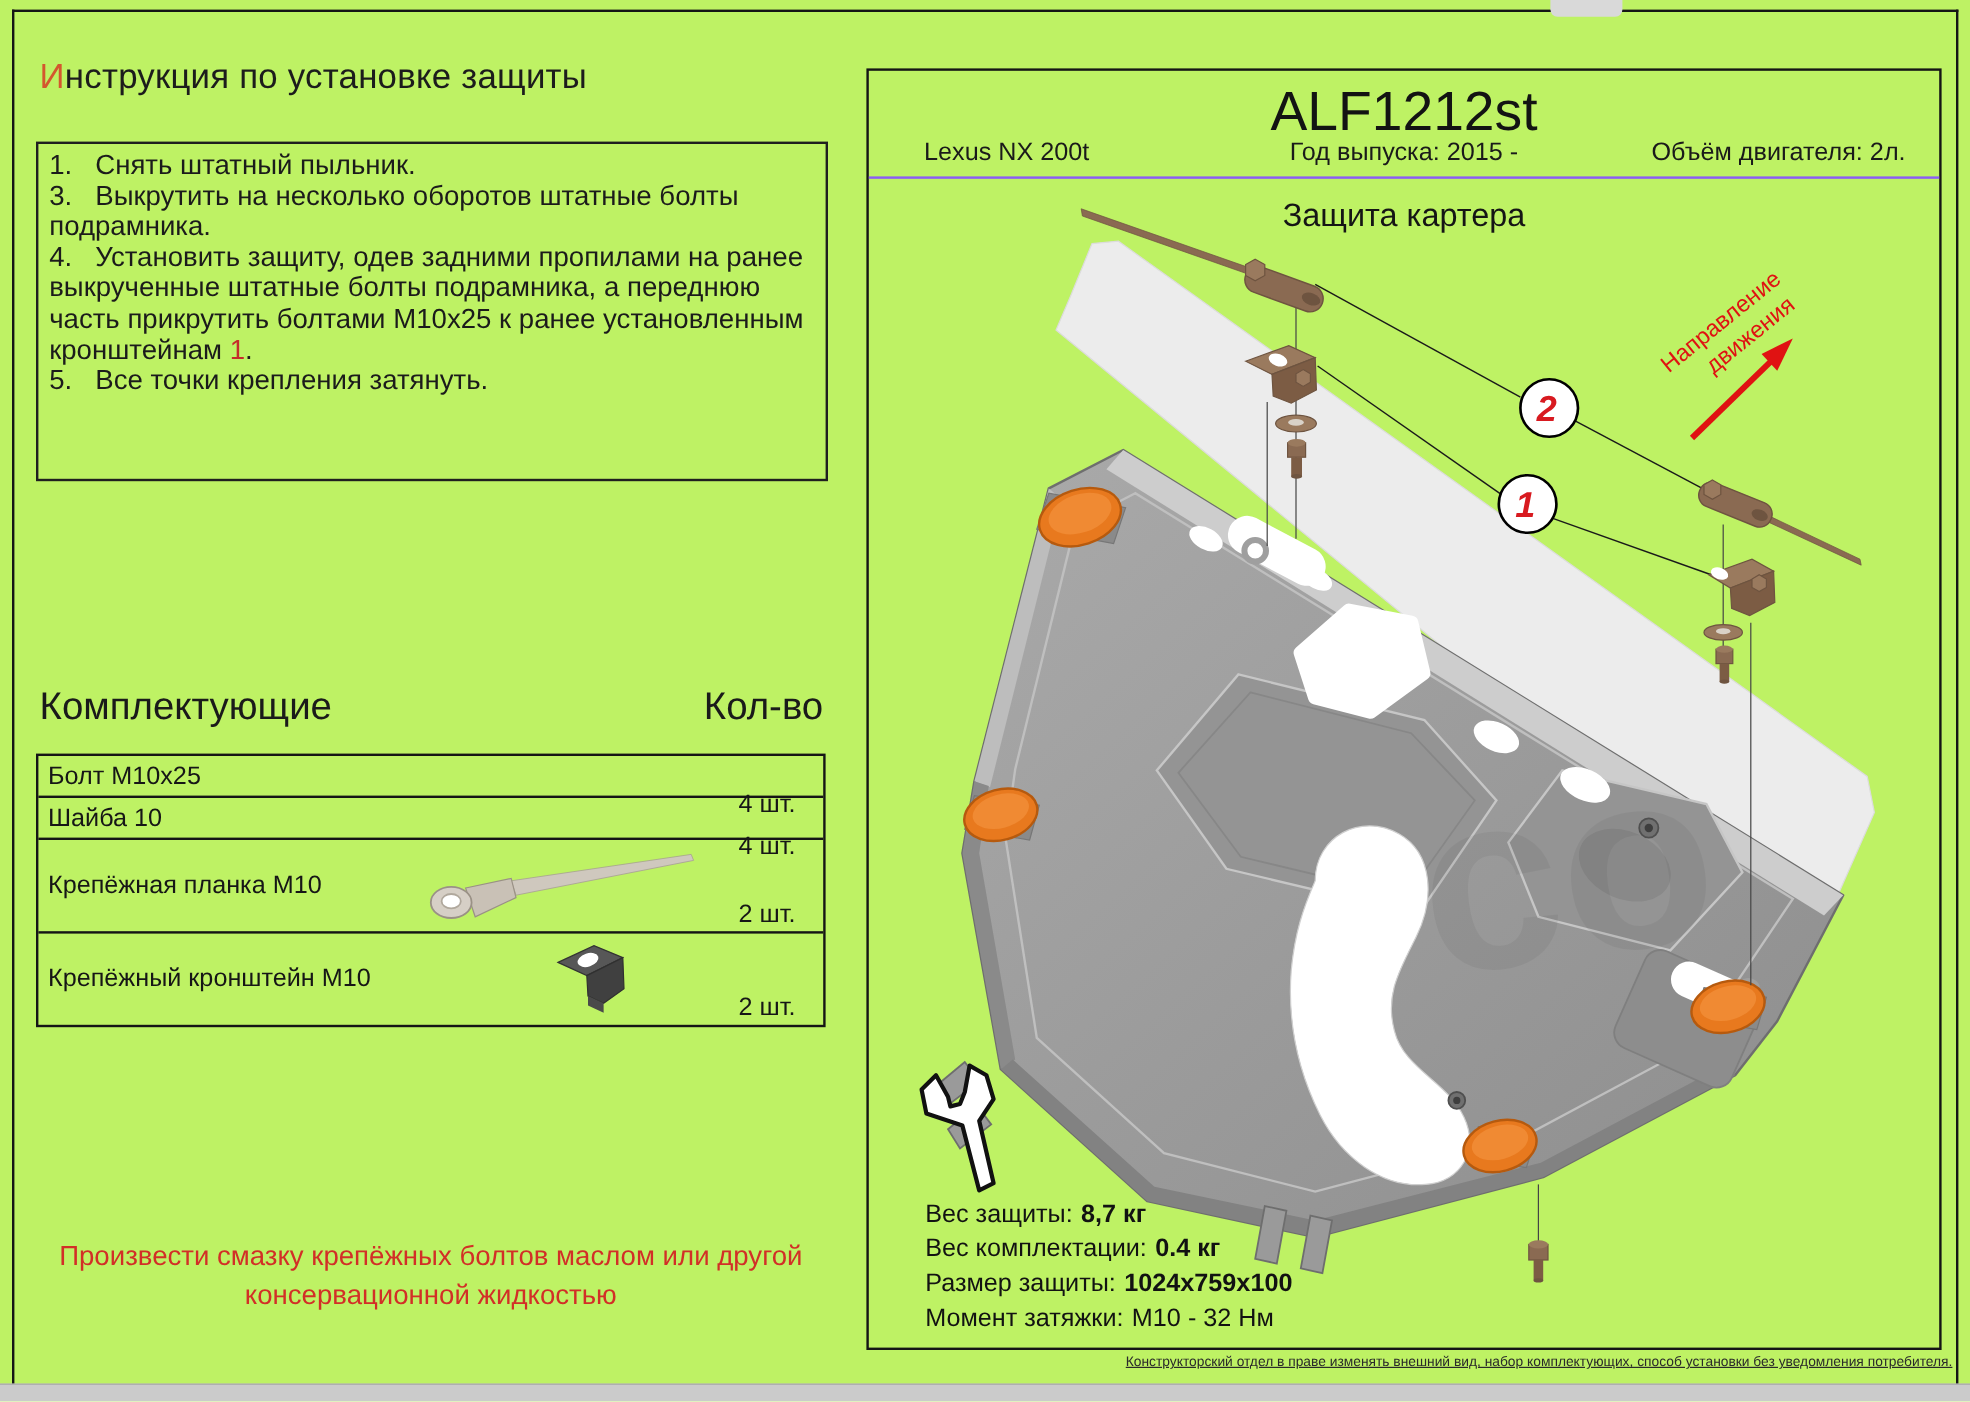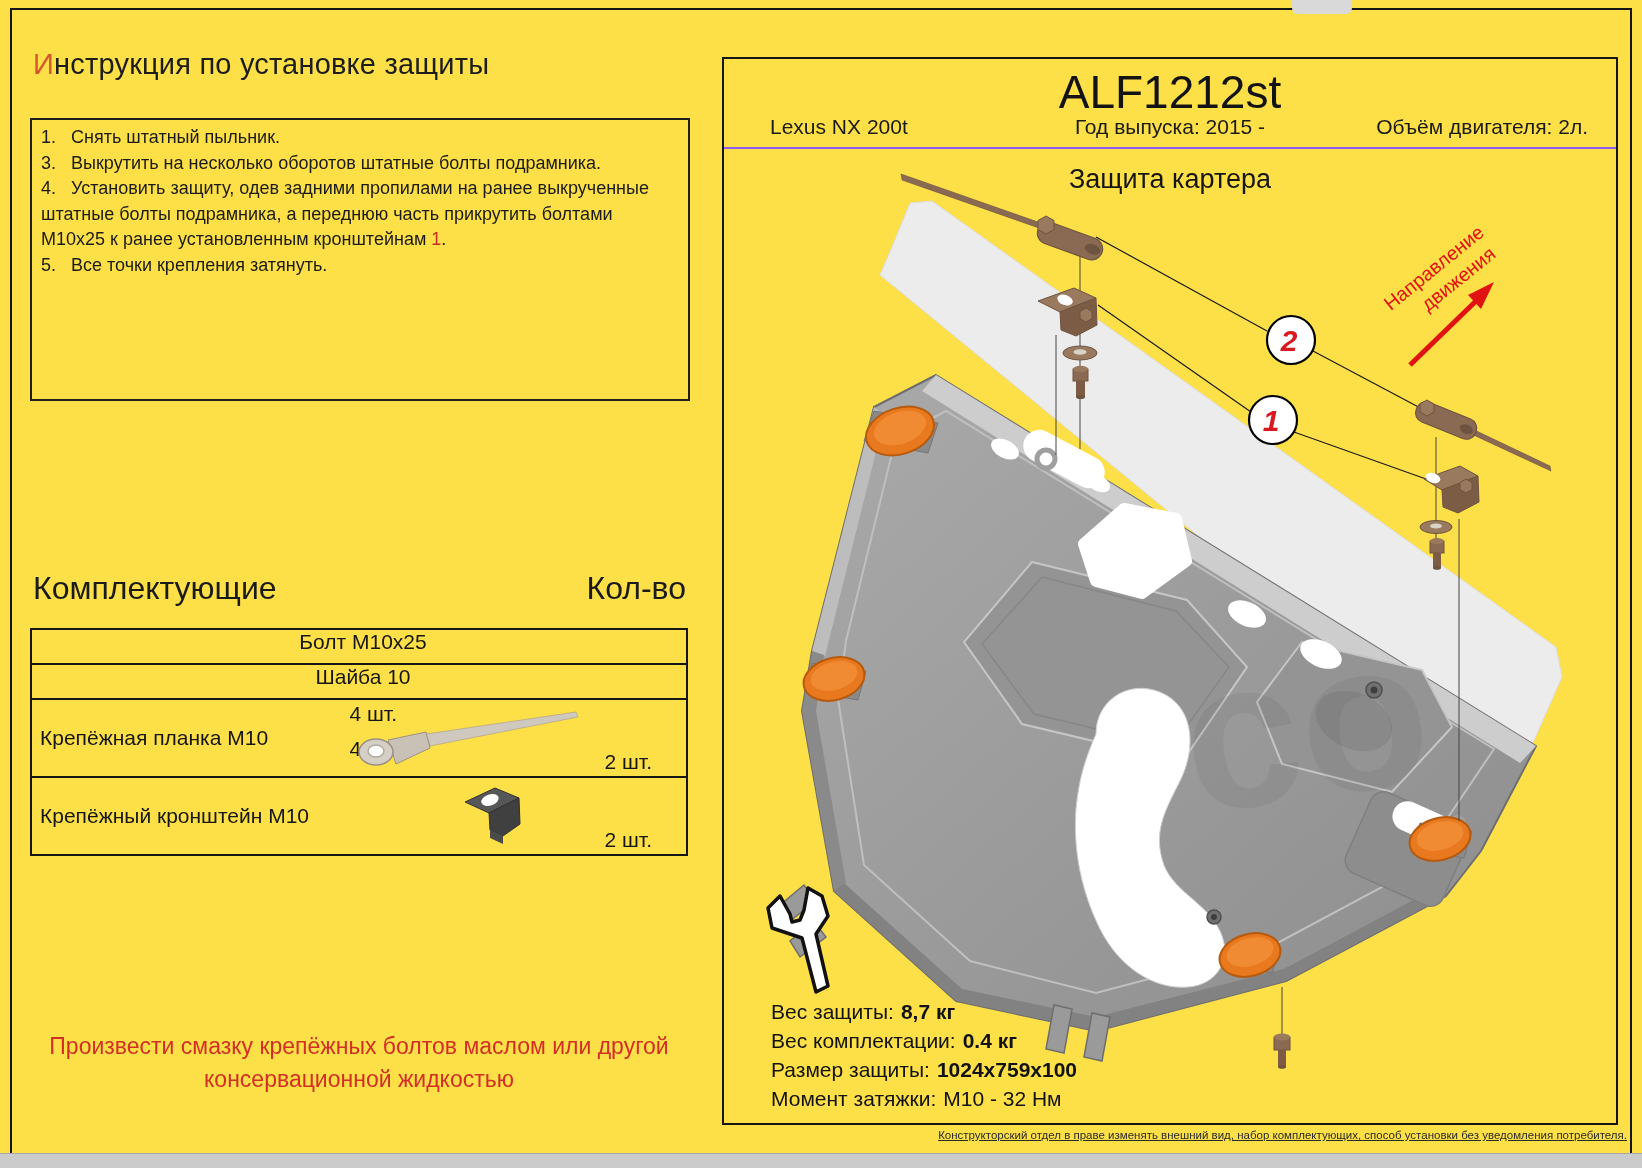--- a/index.html
+++ b/index.html
@@ -1,40 +1,40 @@
 <!DOCTYPE html>
 <html><head>
 <meta charset="utf-8">
 <style>
   html,body{margin:0;padding:0;background:#ffffff;}
-  .page{position:relative;width:1642px;height:1168px;background:#fde047;overflow:hidden;
+  .page{position:relative;width:1642px;height:1168px;background:#bef264;overflow:hidden;
         font-family:"Liberation Sans", sans-serif;color:#111;}
   .sheet-frame{position:absolute;left:10px;top:8px;width:1618px;height:1144px;
         border-top:2px solid #151515;border-left:2px solid #151515;border-right:2px solid #151515;}
   .scan-blob{position:absolute;left:1292px;top:0;width:60px;height:14px;background:#d9d9d9;border-radius:0 0 6px 6px;}
   .bottom-strip{position:absolute;left:0;right:0;bottom:0;height:14px;background:#cbcbcb;border-top:1px solid #a8a8a8;}
 
   
   .doc-title{position:absolute;left:33px;top:48px;font-size:29px;letter-spacing:.2px;color:#1c1c1c;}
   .doc-title .accent{color:#d4572e;}
   .instructions{position:absolute;left:30px;top:118px;width:660px;height:283px;box-sizing:border-box;
-        border:2px solid #1f1f1f;padding:5px 9px 0 9px;font-size:18px;line-height:25.6px;color:#1b1b1b;overflow:hidden;}
+        border:2px solid #1f1f1f;padding:5px 9px 0 9px;font-size:23px;line-height:25.6px;color:#1b1b1b;overflow:hidden;}
   .instructions p{margin:0;}
   .instructions .accent{color:#c52b2b;}
 
   .comp-head{position:absolute;left:33px;top:570px;width:653px;display:flex;justify-content:space-between;
         font-size:32px;color:#1a1a1a;text-align:center;}
   .comp-table{position:absolute;left:30px;top:628px;width:658px;height:228px;box-sizing:border-box;
         border:2px solid #151515;display:flex;flex-direction:column;}
   .comp-row{position:relative;display:flex;align-items:center;border-bottom:2px solid #151515;
         font-size:21px;color:#161616;}
   .comp-row:last-child{border-bottom:none;flex:1;}
   .comp-row .c-name{padding-left:8px;flex:1;}
-  .comp-row .c-qty{width:110px;text-align:right;padding-right:34px;margin-top:48px;}
-  .row-s{height:33px;flex-direction:column;}
+  .comp-row .c-qty{width:110px;text-align:right;padding-right:23px;margin-top:48px;}
+  .row-s{height:33px;}
   .row-m{height:76px;}
   .comp-img{position:absolute;pointer-events:none;}
   .img-plate{left:320px;top:8px;}
   .img-bracket{left:425px;top:2px;}
 
   .lube-note{position:absolute;left:30px;top:1030px;width:658px;text-align:center;
         font-size:23px;line-height:33px;color:#d22f27;}
 
   
   .panel{position:absolute;left:722px;top:57px;width:896px;height:1068px;box-sizing:border-box;

